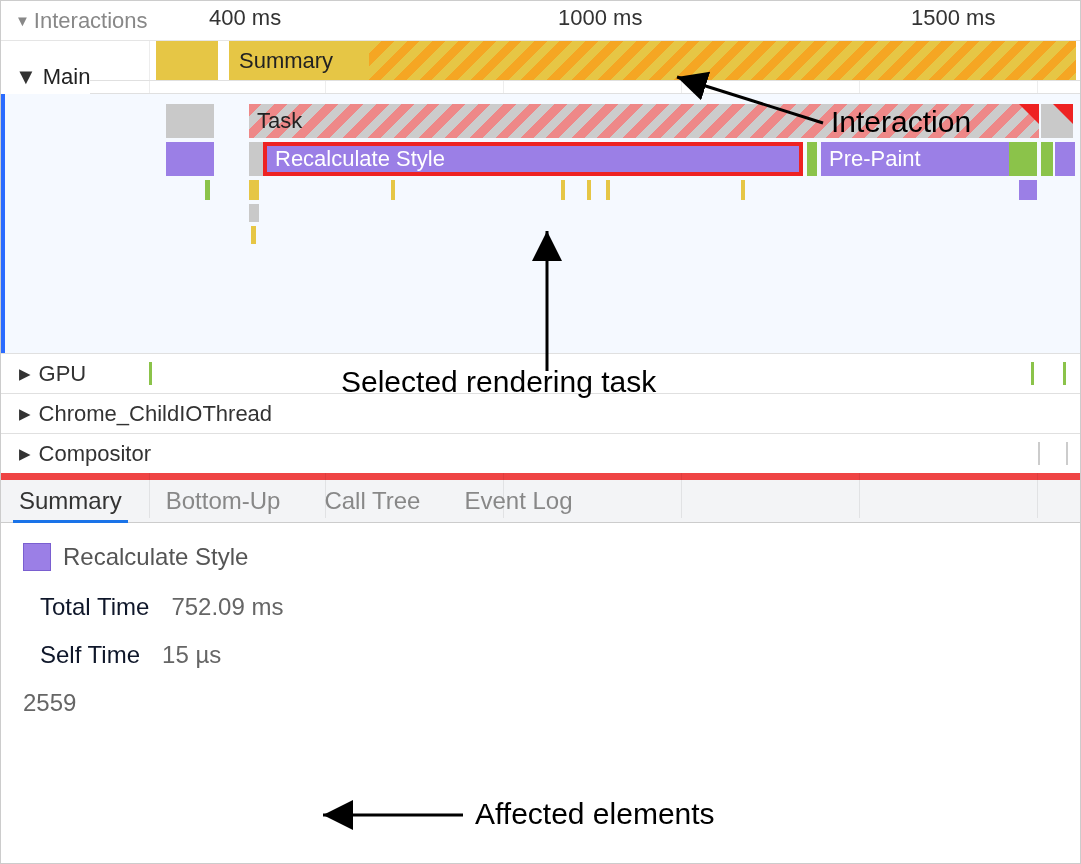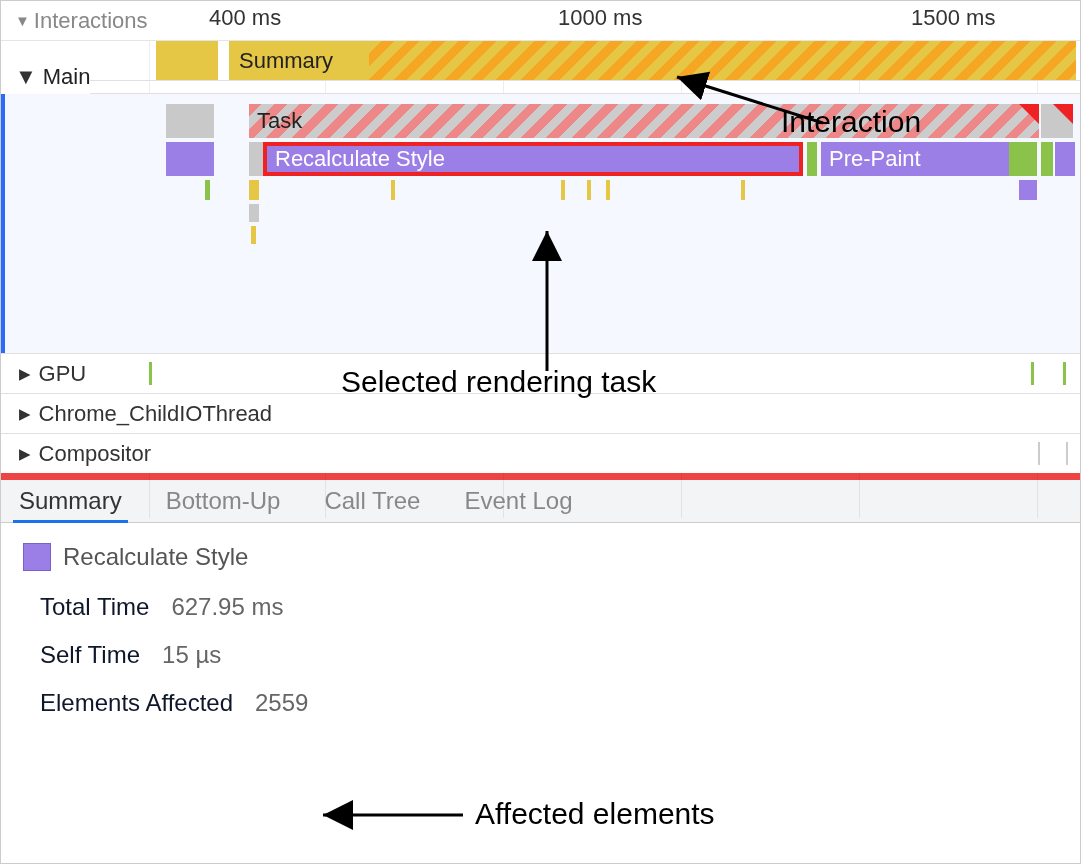--- a/index.html
+++ b/index.html
@@ -352,37 +352,36 @@
   <div class="tab">Event Log</div>
 </div>
 
 <div class="summary">
   <div class="summary-title">
     <div class="square-swatch"></div>
     <span>Recalculate Style</span>
   </div>
   <div class="summary-row">
     <span class="label">Total Time</span>
-    <span class="value">627.95 ms</span>
+    <span class="value">752.09 ms</span>
   </div>
   <div class="summary-row">
     <span class="label">Self Time</span>
     <span class="value">15 µs</span>
   </div>
   <div class="summary-row">
-    <span class="label">Elements Affected</span>
     <span class="value">2559</span>
   </div>
 </div>
 
 <svg class="overlay">
   <defs>
     <marker id="arrow" markerWidth="12" markerHeight="12" refX="10" refY="5" orient="auto">
       <path d="M0,0 L10,5 L0,10 z" fill="#000"></path>
     </marker>
   </defs>
   <line x1="822" y1="122" x2="676" y2="76" stroke="#000" stroke-width="3" marker-end="url(#arrow)"></line>
   <line x1="546" y1="370" x2="546" y2="230" stroke="#000" stroke-width="3" marker-end="url(#arrow)"></line>
   <line x1="462" y1="814" x2="322" y2="814" stroke="#000" stroke-width="3" marker-end="url(#arrow)"></line>
 </svg>
-<div class="annotation" style="left:780px; top:104px">Interaction</div>
+<div class="annotation" style="left:830px; top:104px">Interaction</div>
 <div class="annotation" style="left:340px; top:364px">Selected rendering task</div>
 <div class="annotation" style="left:474px; top:796px">Affected elements</div>
 
 </body></html>

